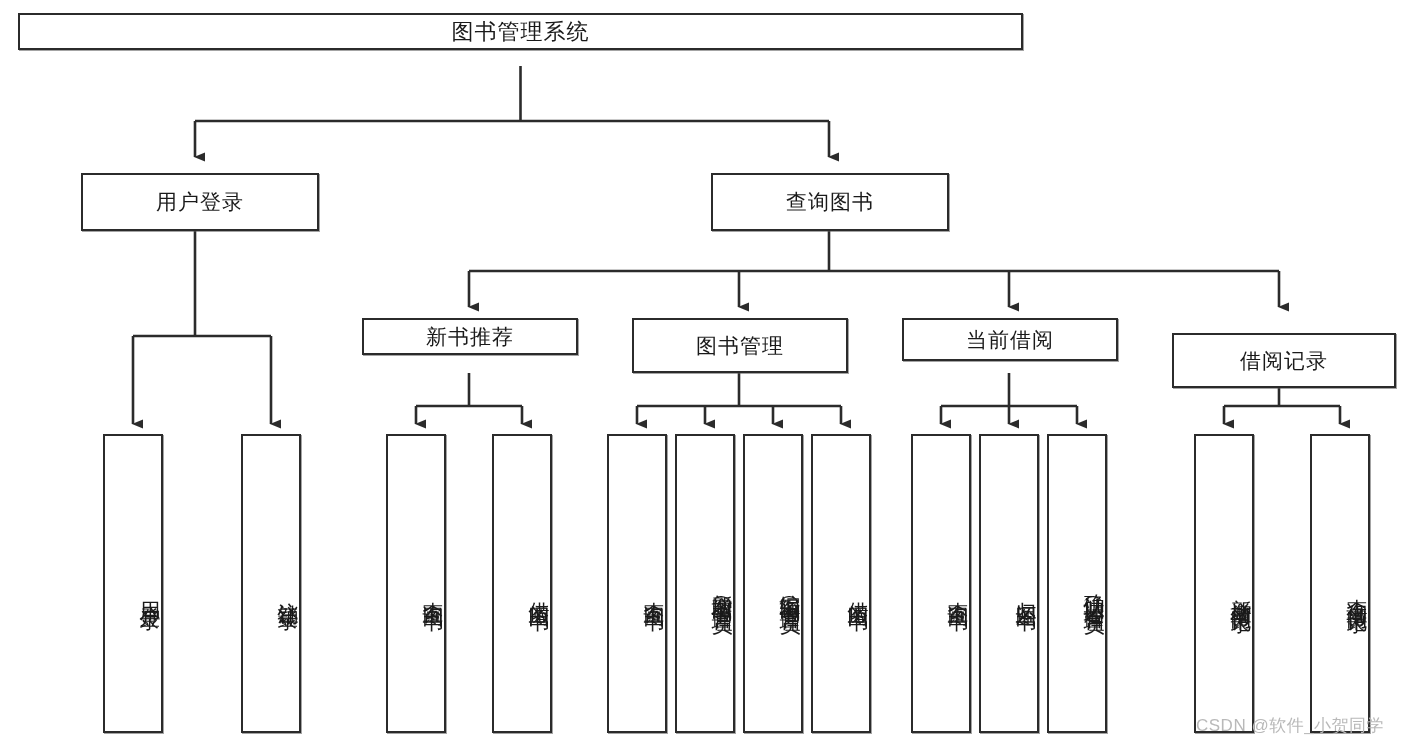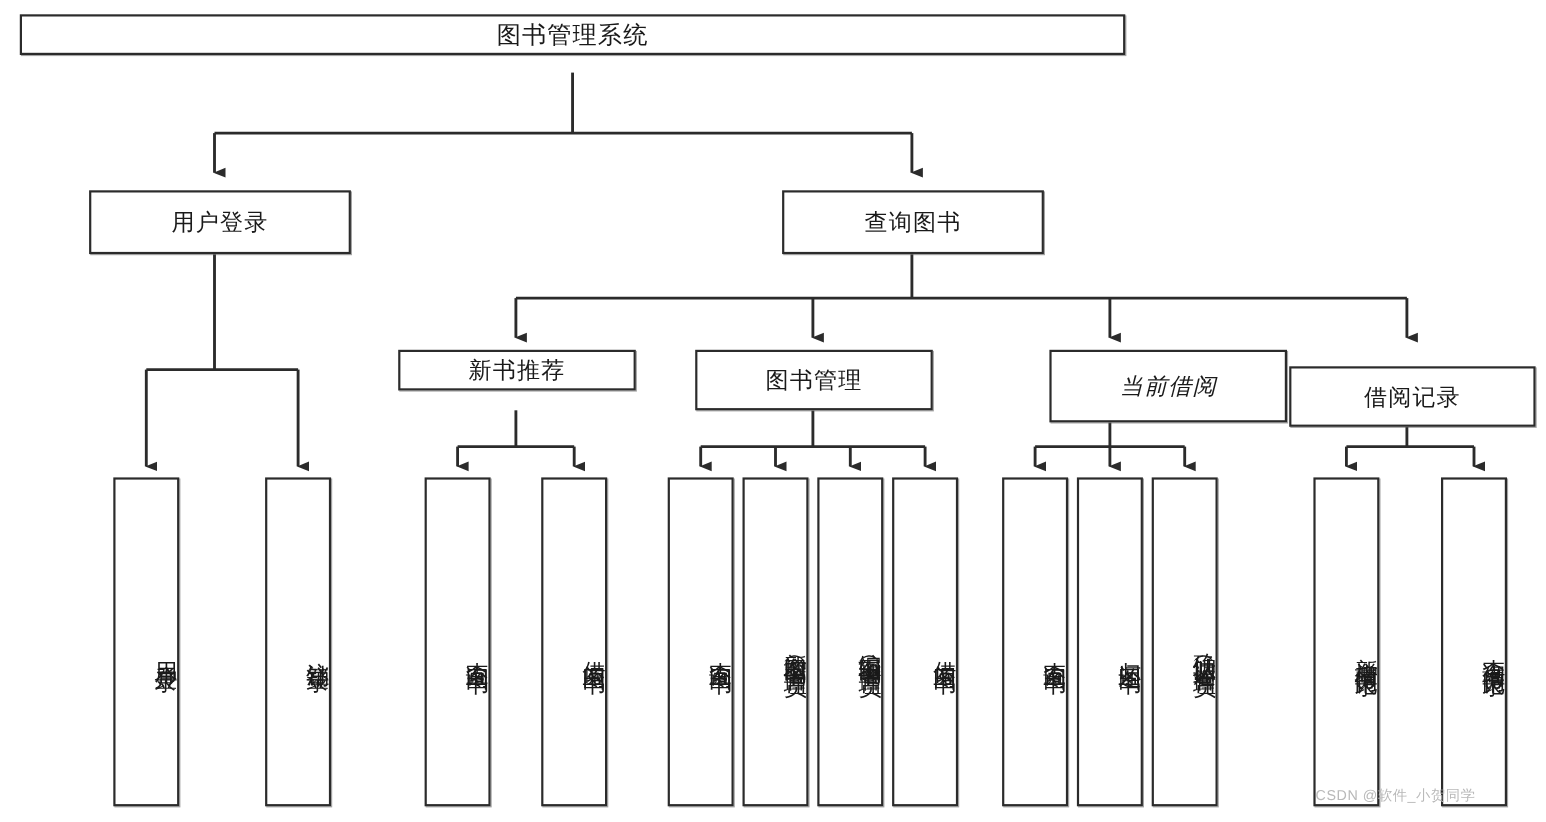--- a/index.html
+++ b/index.html
@@ -54,21 +54,21 @@
     align-items: flex-start;
     justify-content: center;
   }
   .node-v .vtext {
     writing-mode: vertical-rl;
     text-orientation: upright;
     white-space: nowrap;
   }
   .watermark {
     position: absolute;
-    font-size: 13px;
+    font-size: 17px;
     color: #b9b9b9;
     white-space: nowrap;
     letter-spacing: 0.5px;
   }
 </style>
 </head>
 <body>
 
 <div id="diagram-root">
 
@@ -135,21 +135,21 @@
   </div>
 
   <div class="node node-h" style="left:362px; top:318px; width:216px; height:37px;">
     <span>新书推荐</span>
   </div>
 
   <div class="node node-h" style="left:632px; top:318px; width:216px; height:55px;">
     <span>图书管理</span>
   </div>
 
-  <div class="node node-h" style="left:954px; top:318px; width:216px; height:66px;font-style:italic;">
+  <div class="node node-h" style="left:902px; top:318px; width:216px; height:43px;">
     <span>当前借阅</span>
   </div>
 
   <div class="node node-h" style="left:1172px; top:318px; width:224px; height:55px;margin-top:15px;">
     <span>借阅记录</span>
   </div>
 
   <div class="node node-v" style="left:103px; top:434px; width:60px; height:299px;">
     <span class="vtext">用户登录</span>
   </div>

